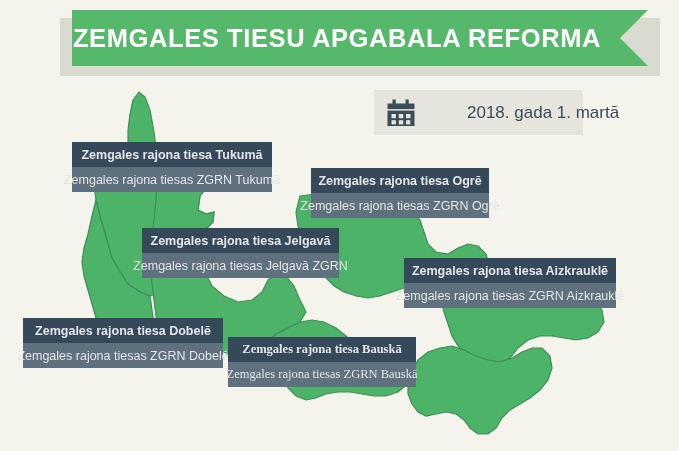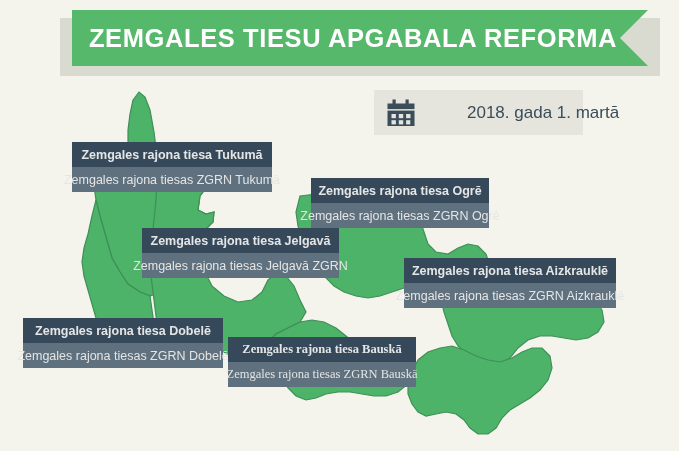--- a/index.html
+++ b/index.html
@@ -62,21 +62,20 @@
     height: 56px;
     display: flex;
     align-items: center;
     justify-content: center;
     color: #ffffff;
     font-size: 25.5px;
     font-weight: bold;
     letter-spacing: 0.6px;
     white-space: nowrap;
     pointer-events: none;
-    padding-left: 16px;
   }
 
   
   .date-badge {
     position: absolute;
     left: 374px;
     top: 90px;
     width: 209px;
     height: 45px;
     background: #e5e5dd;
@@ -212,21 +211,21 @@
       <path d="M24.5,22.2 L28.5,26.4 L24.5,26.4 Z" fill="#3a4d59"></path>
     </svg>
     <span class="date-text">2018. gada 1. martā</span>
   </div>
 
   <div class="court-group" style="left:72px; top:142px; width:200px;">
     <div class="court-line primary">Zemgales  rajona tiesa Tukumā</div>
     <div class="court-line secondary">Zemgales rajona tiesas ZGRN Tukumā</div>
   </div>
 
-  <div class="court-group" style="left:311px; top:168px; width:178px;margin-top:10px;">
+  <div class="court-group" style="left:311px; top:168px; width:178px;">
     <div class="court-line primary">Zemgales rajona tiesa Ogrē</div>
     <div class="court-line secondary">Zemgales rajona tiesas ZGRN Ogrē</div>
   </div>
 
   <div class="court-group" style="left:142px; top:228px; width:197px;">
     <div class="court-line primary">Zemgales rajona tiesa Jelgavā</div>
     <div class="court-line secondary">Zemgales rajona tiesas Jelgavā ZGRN</div>
   </div>
 
   <div class="court-group" style="left:404px; top:258px; width:212px;">

